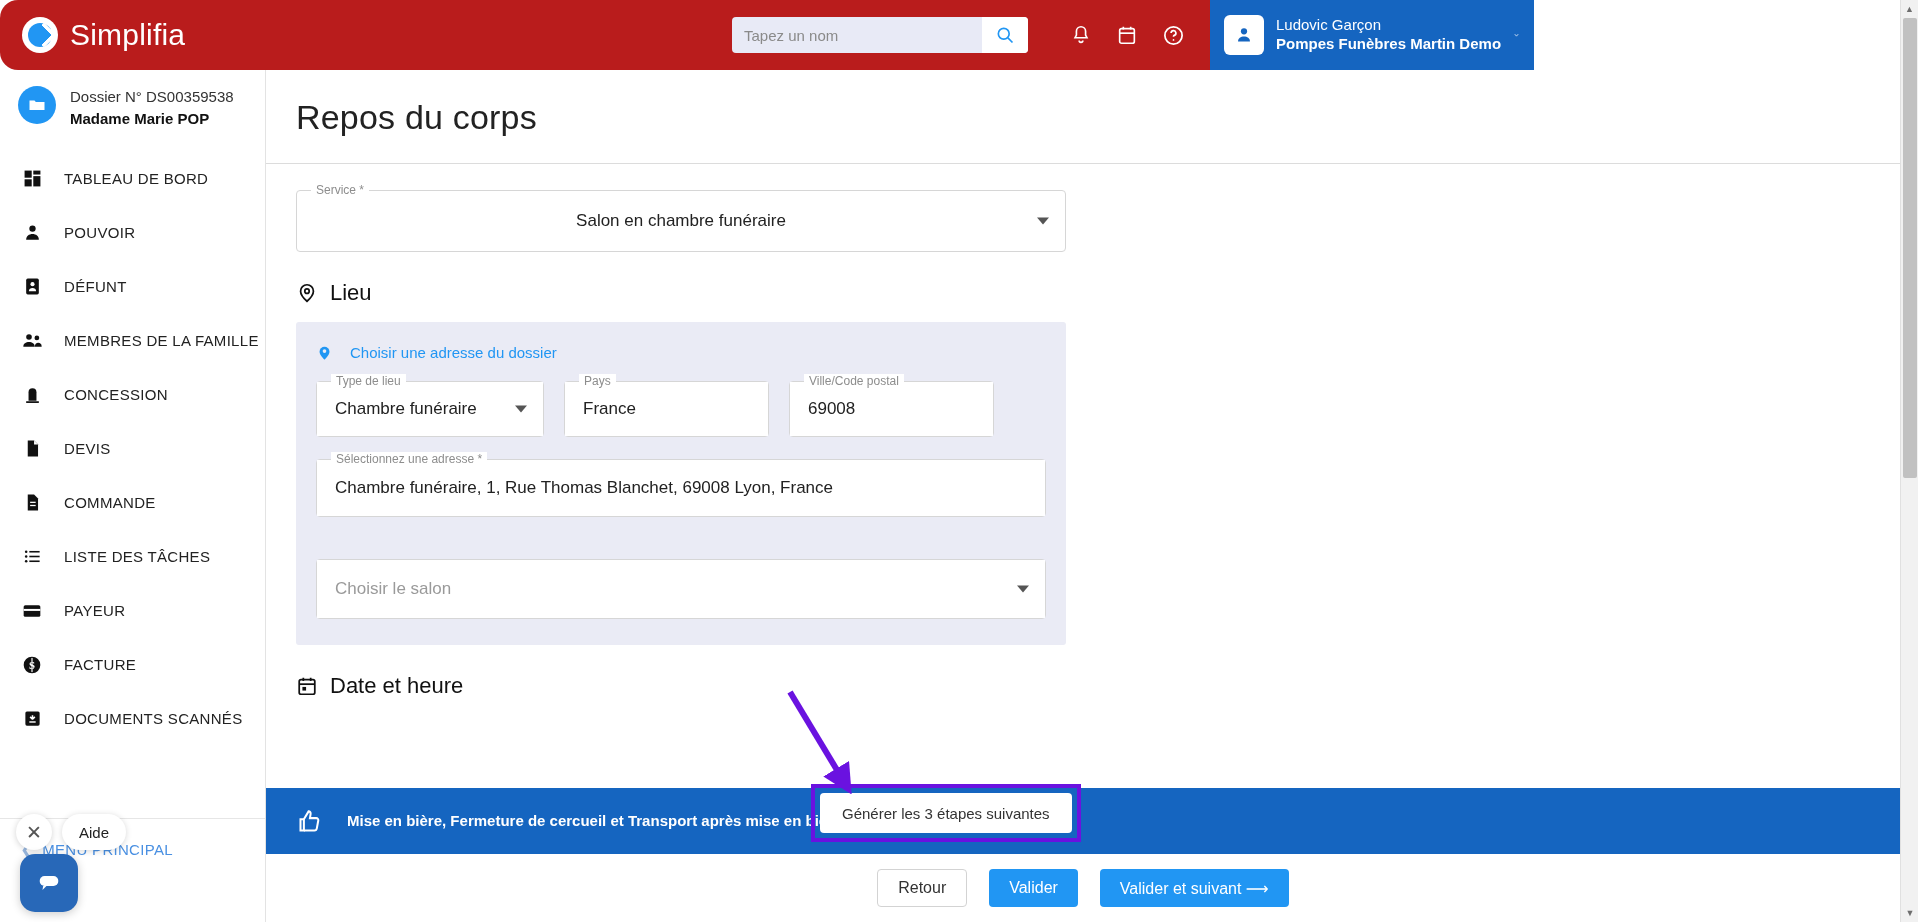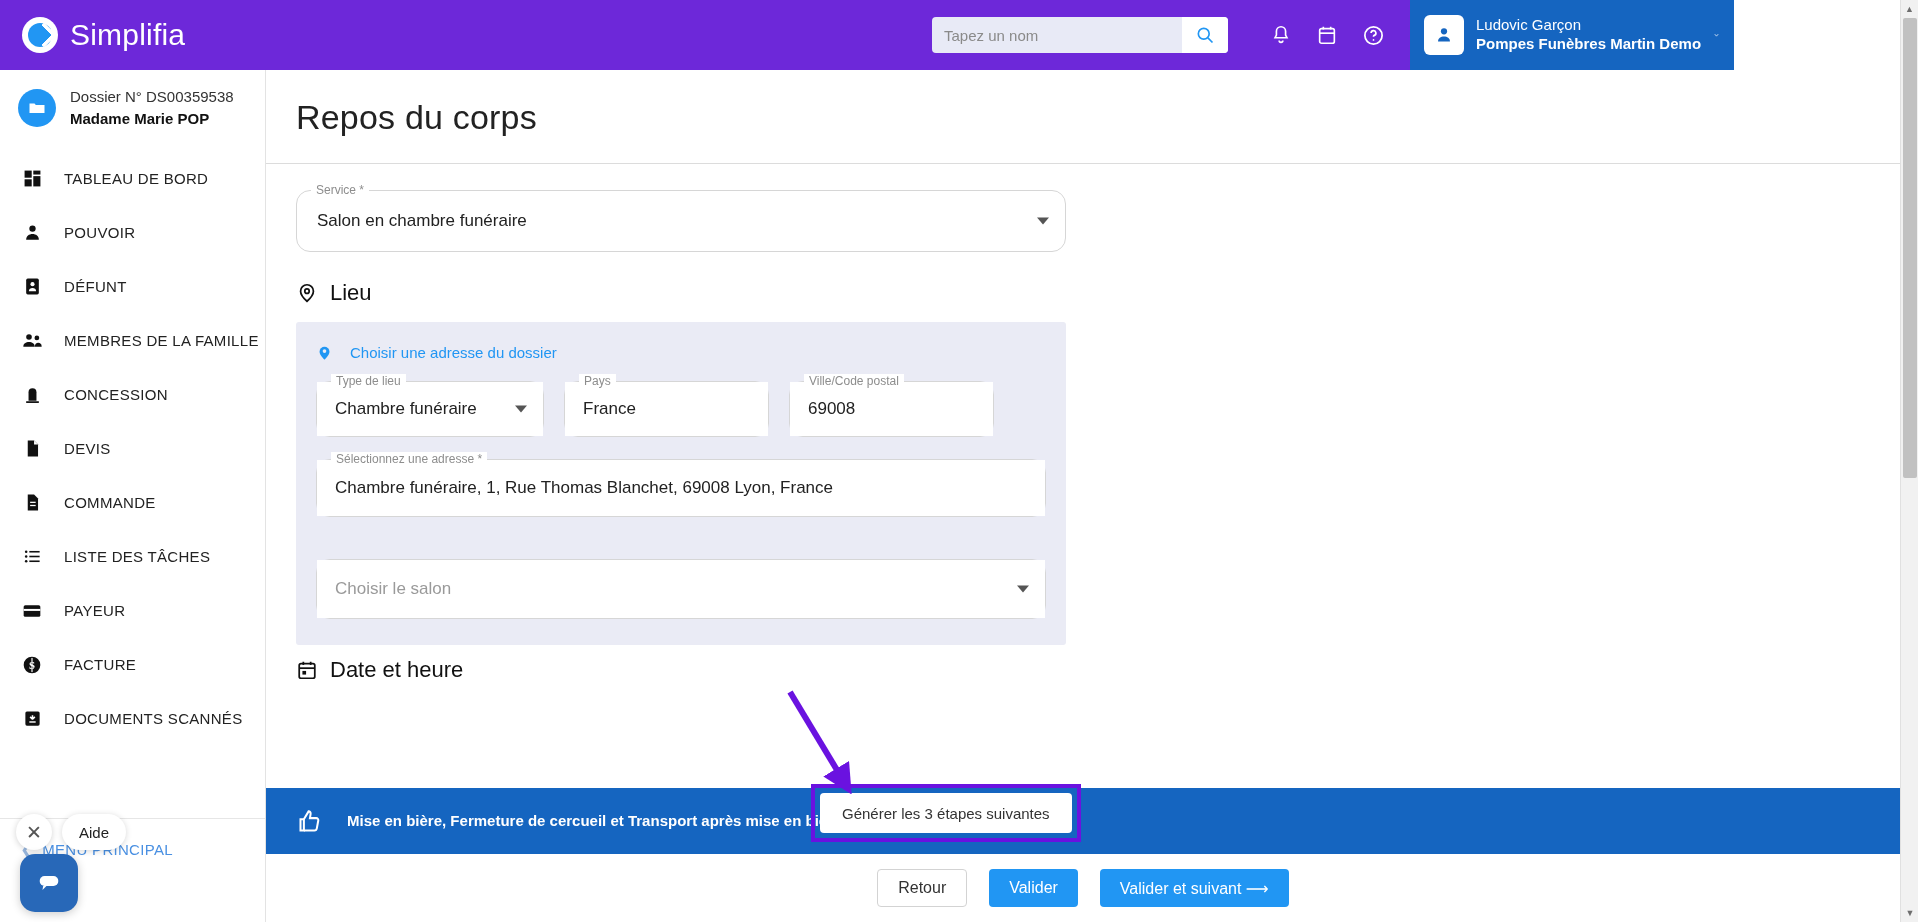--- a/index.html
+++ b/index.html
@@ -6,23 +6,23 @@
   html, body {
     width: 1918px; height: 922px;
     font-family: "Liberation Sans", sans-serif;
     background: #ffffff;
     overflow: hidden;
   }
 
   
   .app-header {
     position: absolute; top: 0; left: 0;
-    width: 1734px; height: 70px;
-    background: #6d28d9;
-    display: flex; align-items: center;
+    width: 1534px; height: 70px;
+    background: #b91c1c;
+    display: flex; align-items: center; border-radius: 18px;
   }
   .brand { display: flex; align-items: center; gap: 12px; padding-left: 22px; width: 266px; }
   .brand-logo {
     width: 36px; height: 36px; border-radius: 50%;
     background: #fff; position: relative; flex: none;
   }
   .brand-logo::before {
     content: ""; position: absolute; left: 6px; top: 6px;
     width: 24px; height: 24px; border-radius: 50%;
     background: #2196f3;
@@ -70,21 +70,21 @@
   .user-name { color: #fff; font-size: 15px; font-weight: 400; }
   .user-org { color: #fff; font-size: 15px; font-weight: 700; white-space: nowrap; }
 
   
   .sidebar {
     position: absolute; top: 70px; left: 0;
     width: 266px; height: 852px; background: #fff;
     border-right: 1px solid #e3e3e3;
   }
   .dossier {
-    display: flex; align-items: center; gap: 14px;
+    display: flex; gap: 14px;
     padding: 16px 12px 16px 18px; cursor: pointer;
   }
   .dossier-icon {
     width: 38px; height: 38px; border-radius: 50%; background: #2196f3;
     display: flex; align-items: center; justify-content: center; flex: none;
   }
   .dossier-txt { line-height: 1.45; }
   .dossier-num { font-size: 15px; color: #333; }
   .dossier-person { font-size: 15px; color: #111; font-weight: 700; }
 
@@ -137,21 +137,21 @@
   .page-title {
     font-size: 34px; font-weight: 400; color: #222;
     padding: 28px 0 0 30px; letter-spacing: .2px;
   }
   .title-rule { margin-top: 26px; border-top: 1px solid #dcdcdc; }
 
   .form-area { padding: 26px 0 0 30px; }
 
   .field {
     position: relative; background: #fff;
-    border: 1px solid #d6d6d6; border-radius: 14px;
+    border: 1px solid #d6d6d6; border-radius: 4px; justify-content: center;
   }
   .field-label {
     position: absolute; top: -8px; left: 14px; background: #fff;
     padding: 0 5px; font-size: 12px; color: #8d8d8d;
   }
   .field-value { font-size: 17px; color: #222; }
   .caret {
     position: absolute; right: 16px; top: 50%; transform: translateY(-50%);
     width: 0; height: 0; border-left: 6px solid transparent;
     border-right: 6px solid transparent; border-top: 7px solid #555;
@@ -186,21 +186,21 @@
   }
   .inp.select { cursor: pointer; }
 
   .f-adresse { width: 730px; margin-top: 22px; }
   .f-adresse .inp { height: 56px; }
 
   .f-salon { width: 730px; margin-top: 42px; }
   .f-salon .inp { height: 58px; color: #9a9a9a; }
   .placeholder-txt { color: #9a9a9a; font-size: 17px; }
 
-  .date-head { margin-top: 12px; }
+  .date-head { margin-top: 28px; }
 
   
   .promo {
     position: absolute; left: 0; bottom: 68px;
     width: 1634px; height: 66px; background: #1565c0;
     display: flex; align-items: center; padding-left: 30px; gap: 24px;
   }
   .promo-texts { line-height: 1.45; }
   .promo-t1 { color: #fff; font-size: 15px; font-weight: 700; letter-spacing: .3px; }
   .promo-t2 { color: #fff; font-size: 15px; font-weight: 700; }

